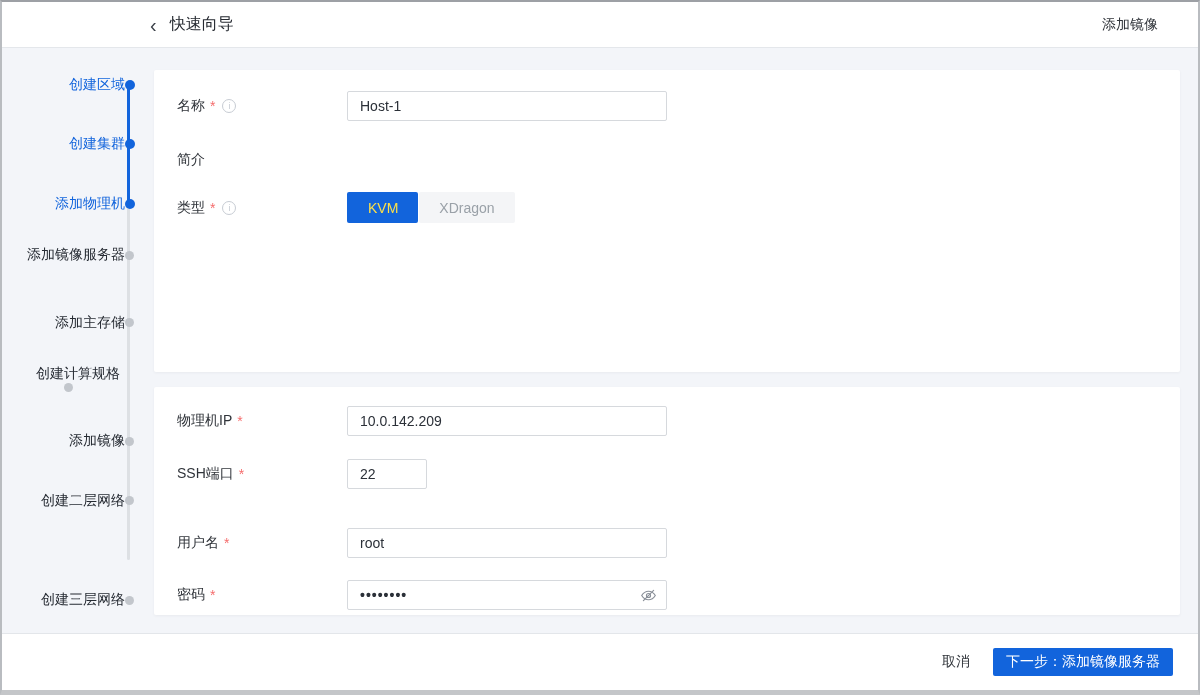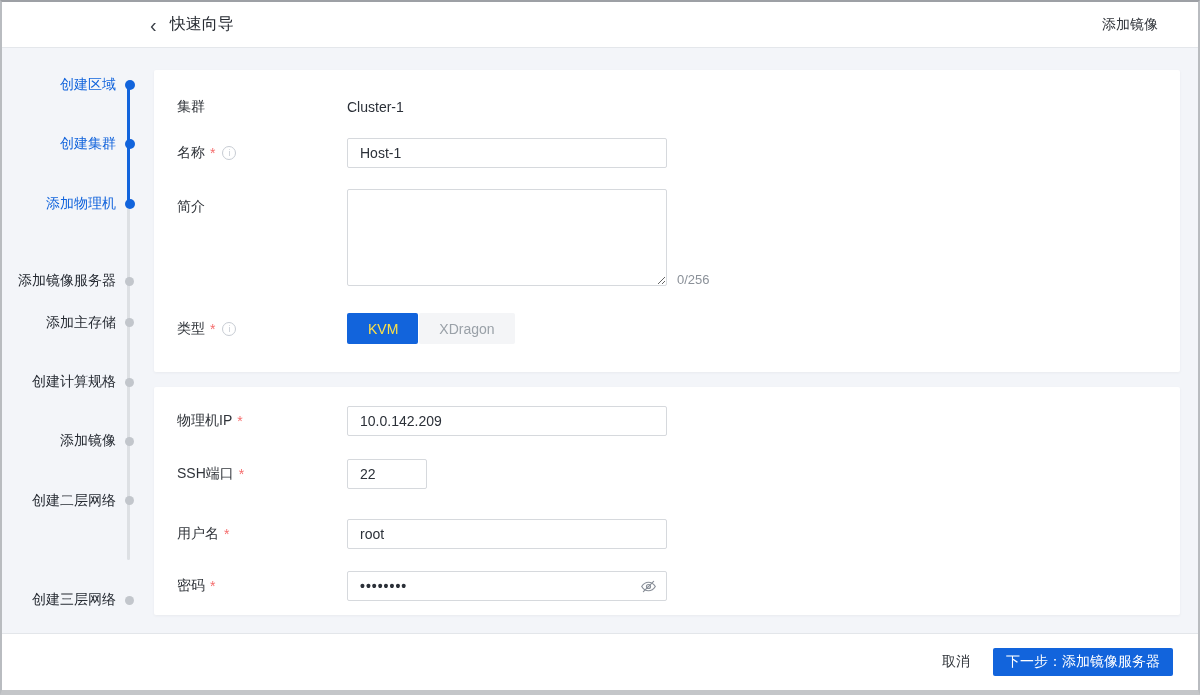--- a/index.html
+++ b/index.html
@@ -27,21 +27,21 @@
 
   
   .stepper { position:absolute; top:46px; bottom:57px; left:0; width:152px; }
   .track {
     position:absolute; left:125px; width:3px; border-radius:2px;
   }
   .track.gray { top:37px; height:475px; background:#dde0e4; }
   .track.blue { top:37px; height:118px; background:#1264DC; z-index:1; }
   .step {
     position:absolute; left:0; right:0; height:20px;
-    display:flex; justify-content:flex-end; align-items:center; gap:9px;
+    display:flex; justify-content:flex-end; align-items:center; 
     cursor:pointer; z-index:2;text-align:right;
   }
   .step-label { font-size:14px; color:#262b33; white-space:nowrap; }
   .step.done .step-label, .step.current .step-label { color:#1264DC; }
   .step-dot {
     width:10px; height:10px; border-radius:50%; background:#1264DC; margin-right:19px;
     flex:0 0 auto;
   }
   .step.pending .step-dot { width:9px; height:9px; background:#c2c6cc; margin-right:20px; }
 
@@ -97,21 +97,21 @@
     width:18px; height:18px; cursor:pointer; display:flex; align-items:center; justify-content:center;
   }
 
   
   .card1 .r1 { margin-top:27px; height:20px; }
   .card1 .r2 { margin-top:21px; height:30px; }
   .card1 .r3 { margin-top:21px; }
   .card1 .r4 { margin-top:23px; height:31px; }
   .card2 .r1 { margin-top:19px; height:30px; }
   .card2 .r2 { margin-top:23px; height:30px; }
-  .card2 .r3 { margin-top:30px; height:30px; }
+  .card2 .r3 { margin-top:39px; height:30px; }
   .card2 .r4 { margin-top:22px; height:30px; }
 
   
   .footer {
     position:absolute; left:0; right:0; bottom:0; height:57px; background:#fff;
     border-top:1px solid #e3e6ea; display:flex; align-items:center; justify-content:flex-end;
     padding-right:25px; gap:23px;
   }
   .cancel { font-size:14px; color:#30343a; cursor:pointer;text-align:right; }
   .next-btn {
@@ -139,71 +139,61 @@
         <span class="step-dot"></span>
       </div>
       <div class="step done" style="top: 86.4px;">
         <span class="step-label">创建集群</span>
         <span class="step-dot"></span>
       </div>
       <div class="step current" style="top: 145.8px;">
         <span class="step-label">添加物理机</span>
         <span class="step-dot"></span>
       </div>
-      <div class="step pending" style="top: 223px;">
+      <div class="step pending" style="top: 197px;">
         <span class="step-label">添加镜像服务器</span>
         <span class="step-dot"></span>
       </div>
       <div class="step pending" style="top: 264.6px;">
         <span class="step-label">添加主存储</span>
         <span class="step-dot"></span>
       </div>
-      <div class="step pending" style="top: 324px;">
+      <div class="step pending" style="top: 324px; flex-direction: column;">
         <span class="step-label">创建计算规格</span>
         <span class="step-dot"></span>
       </div>
       <div class="step pending" style="top: 383.4px;">
         <span class="step-label">添加镜像</span>
         <span class="step-dot"></span>
       </div>
       <div class="step pending" style="top: 442.8px;">
         <span class="step-label">创建二层网络</span>
         <span class="step-dot"></span>
       </div>
       <div class="step pending" style="top: 502.2px; margin-top: 40px;">
         <span class="step-label">创建三层网络</span>
         <span class="step-dot"></span>
       </div>
     </div>
 
   <div class="card card1">
-    <div class="frow r1">
-      <div class="flabel">
-          <span>集群</span>
-        </div>
-      <span class="static-val">Cluster-1</span>
-    </div>
 
     <div class="frow r2">
       <div class="flabel">
         <span>名称</span>
         <span class="req">*</span>
         <span class="info">i</span>
       </div>
       <input class="tin" value="Host-1" style="">
     </div>
 
     <div class="frow r3 top">
       <div class="flabel">
           <span>简介</span>
         </div>
-      <div class="ta-wrap">
-        <textarea class="ta" value="" style=""></textarea>
-        <span class="counter">0/256</span>
-      </div>
     </div>
 
     <div class="frow r4">
       <div class="flabel">
         <span>类型</span>
         <span class="req">*</span>
         <span class="info">i</span>
       </div>
       <div class="toggle">
           <button class="type-btn selected">KVM</button>

